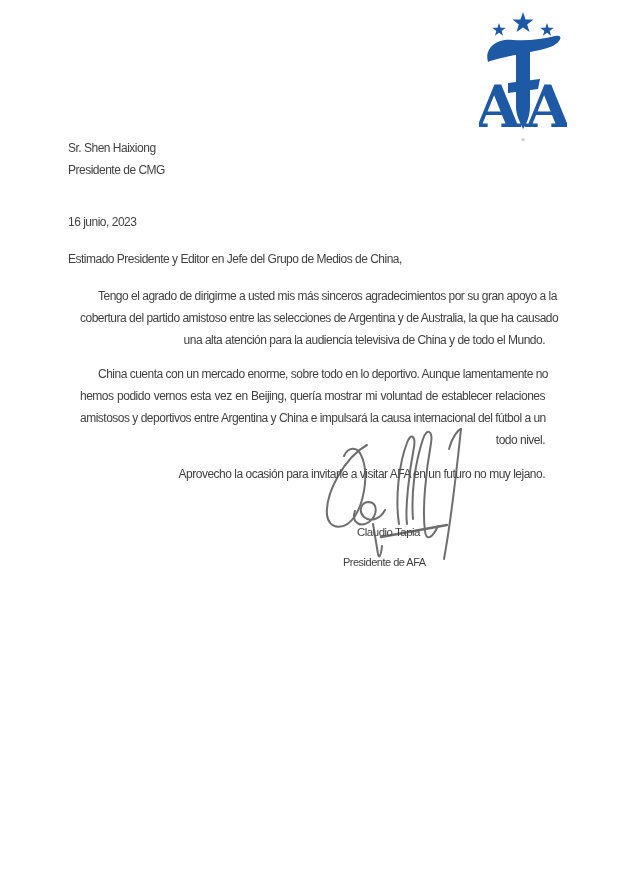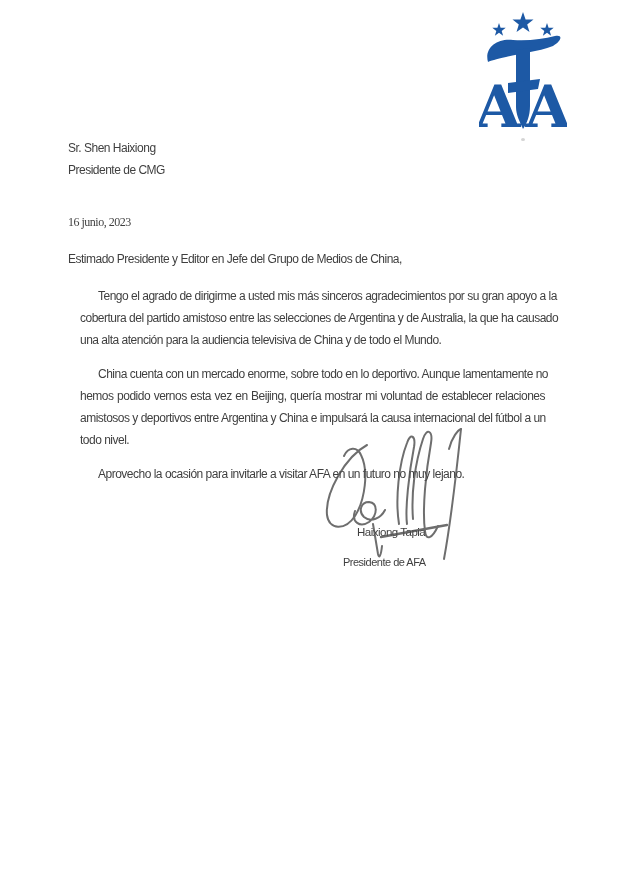--- a/index.html
+++ b/index.html
@@ -8,28 +8,28 @@
 
   
   .logo{position:absolute;left:479px;top:10px;width:88px;height:122px;}
   .logo svg{display:block;}
   .speck{position:absolute;left:521px;top:138px;width:4px;height:3px;background:#c9c9c9;border-radius:50%;opacity:.8;}
 
   
   .letter{position:absolute;left:68px;top:137px;width:489px;color:#3f3f3f;
           font-size:12px;line-height:22px;letter-spacing:-0.5px;}
   .line{white-space:nowrap;}
-  .date{margin-top:30px;font-family:Liberation Serif, serif;}
+  .date{margin-top:30px;}
   .salutation{margin-top:15px;}
   .para{margin:12px;}
   .p1{margin-top:15px;}
   .p2{margin-top:10px;}
   .p3{margin-top:4px;}
   .jline{white-space:nowrap;text-align:justify;text-align-last:justify;}
-  .lline{white-space:nowrap;text-align:left;}
+  .lline{white-space:nowrap;text-align:right;}
   .indent{padding-left:18px;}
 
   
   .sig-svg{position:absolute;left:305px;top:423px;width:175px;height:145px;}
   .signer-name{position:absolute;left:357px;top:521px;color:#3f3f3f;font-size:11.5px;line-height:22px;letter-spacing:-0.5px;}
   .signer-title{position:absolute;left:343px;top:551px;color:#3f3f3f;font-size:11px;line-height:22px;letter-spacing:-0.5px;}
 
   .crest-letter{font-family:"DejaVu Serif",serif;font-weight:bold;}
 </style>
 </head>
@@ -72,21 +72,21 @@
       <div class="jline">hemos podido vernos esta vez en Beijing, quería mostrar mi voluntad de establecer relaciones</div>
       <div class="jline">amistosos y deportivos entre Argentina y China e impulsará la causa internacional del fútbol a un</div>
       <div class="lline">todo nivel.</div>
     </div>
 
     <div class="para p3">
       <div class="lline indent">Aprovecho la ocasión para invitarle a visitar AFA en un futuro no muy lejano.</div>
     </div>
   </div>
 
-  <div class="signer-name">Haixiong Tapia</div>
+  <div class="signer-name">Claudio Tapia</div>
   <div class="signer-title">Presidente de AFA</div>
 
   <svg class="sig-svg" width="175" height="145" viewBox="0 0 175 145" xmlns="http://www.w3.org/2000/svg">
     <g fill="none" stroke="#4f4f4f" stroke-width="2" stroke-linecap="round" stroke-linejoin="round" opacity="0.82">
       <path d="M 62,22 C 40,34 20,70 22,92 C 24,107 40,108 50,93 C 60,77 64,48 56,32 C 52,23 43,24 39,33"></path>
       <path d="M 50,88 C 46,99 55,105 64,99 C 73,92 73,80 64,79 C 56,79 53,88 59,94 C 66,100 76,95 80,87"></path>
       <path d="M 68,101 C 70,113 72,125 73,131 C 74,136 76,133 77,123"></path>
       <path d="M 94,101 C 90,76 94,40 102,20 C 105,10 111,12 109,24 C 104,50 100,86 102,101"></path>
       <path d="M 108,96 C 106,70 110,40 118,16 C 122,4 128,8 126,20 C 121,48 117,86 120,108 C 121,118 127,116 133,103"></path>
       <path d="M 156,6 C 152,44 146,98 139,136"></path>

